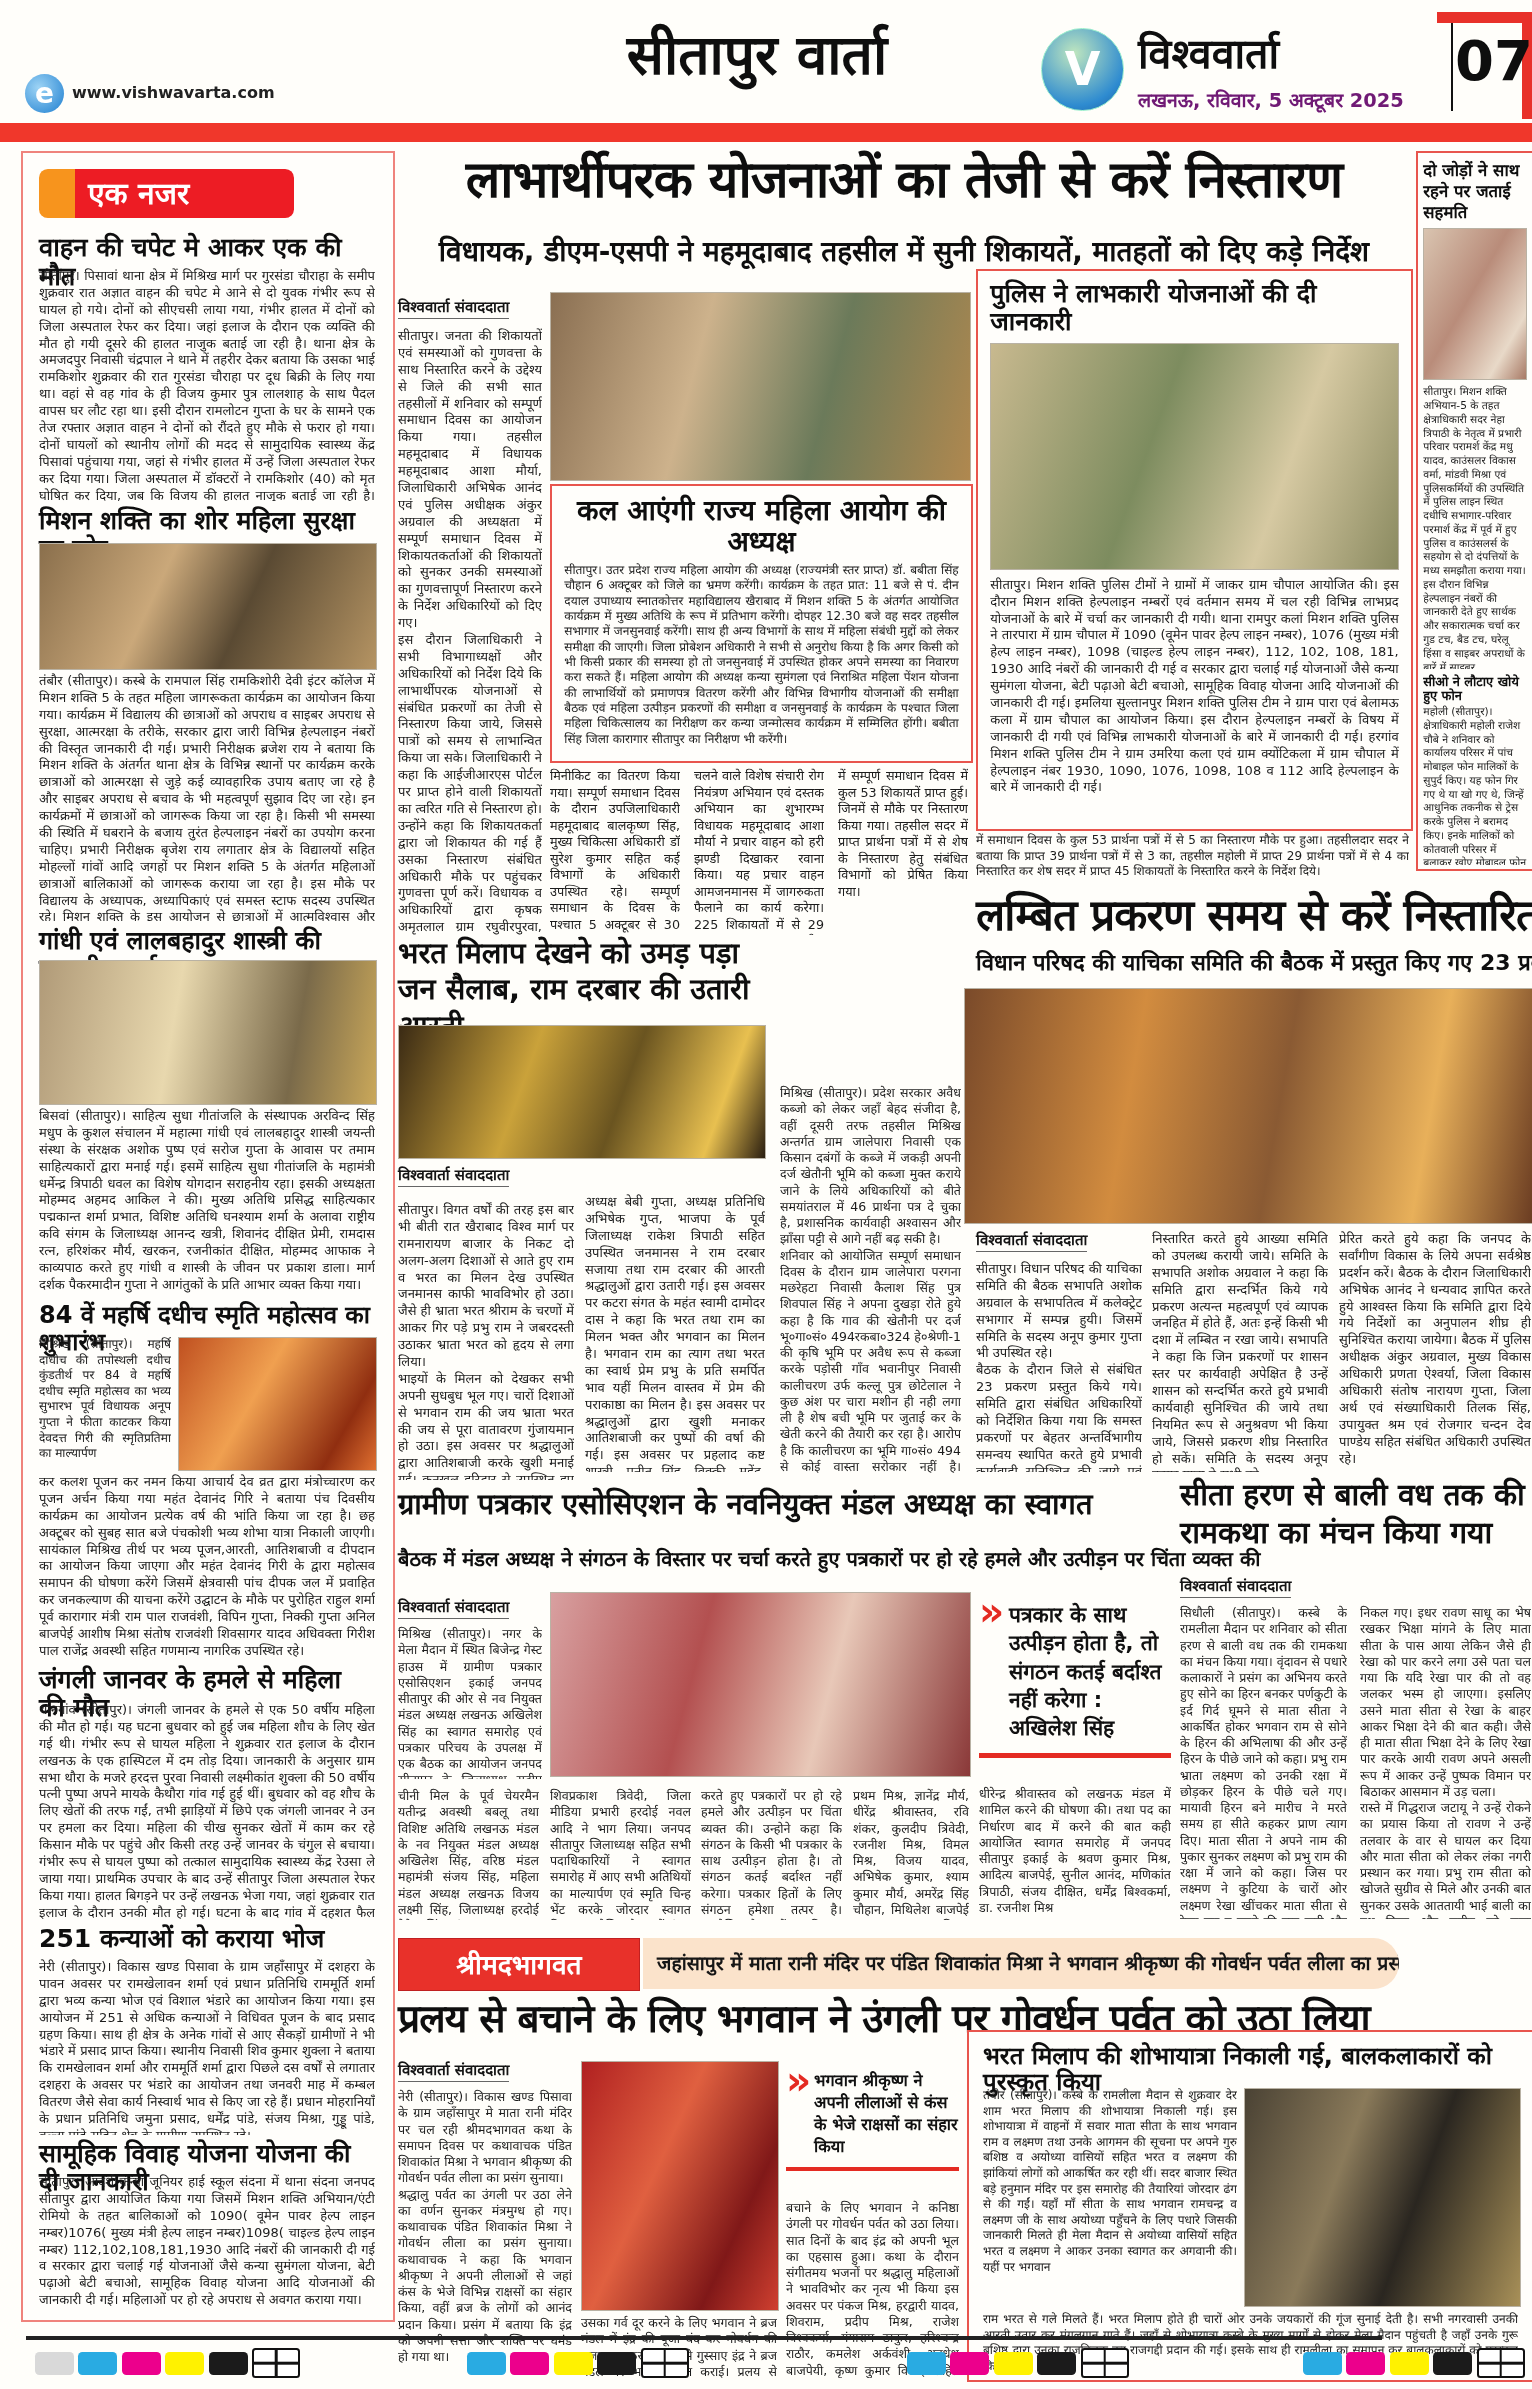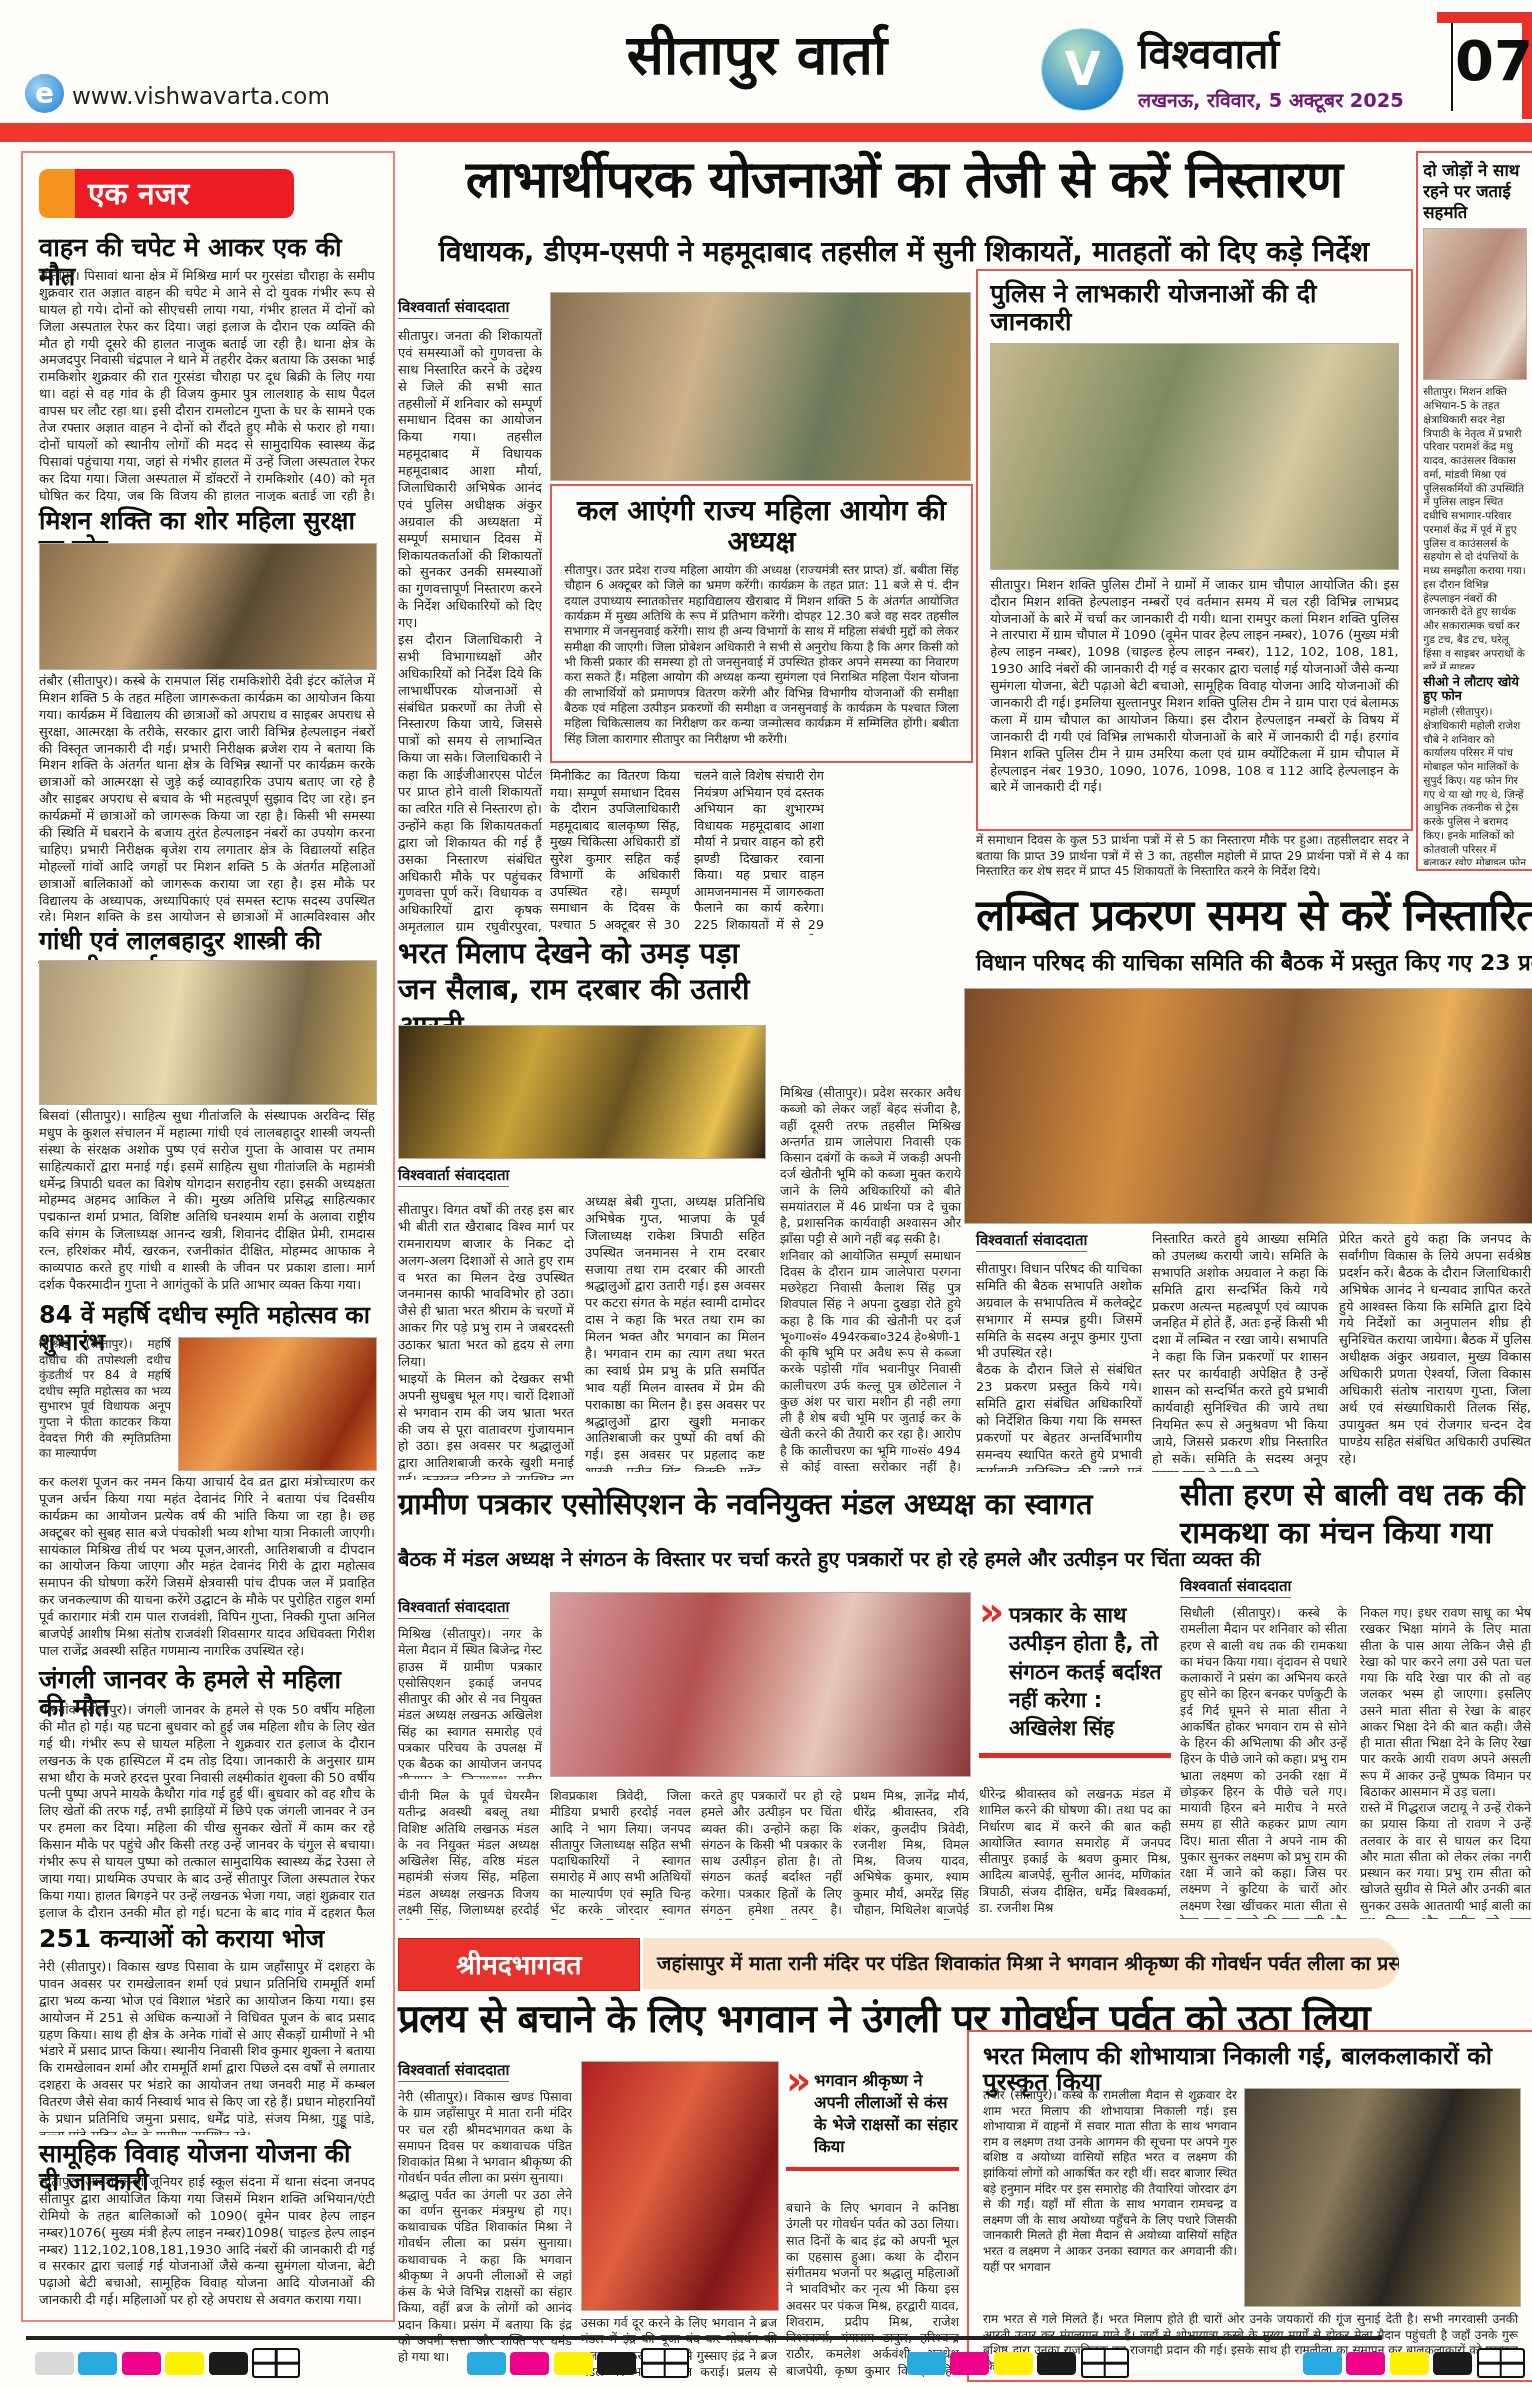--- a/index.html
+++ b/index.html
@@ -19,21 +19,21 @@
   .qmark{color:#e42b22;font-size:39px;font-weight:bold;line-height:1;}
   .qtext{font-weight:bold;font-size:21px;line-height:1.35;color:#111;}
   .qbar{height:4.4px;background:#e42b22;}
 </style>
 </head>
 <body>
 
 <div id="page">
 
   <div class="abs" style="left:25px;top:74px;width:39px;height:39px;border-radius:50%;background:radial-gradient(circle at 35% 35%,#9ed4f5,#1e7fd0);color:#fff;font-weight:bold;font-size:28px;text-align:center;line-height:39px;">e</div>
-  <div class="abs" style="left:72px;top:83px;font-size:23px;font-weight:normal;color:#222;text-align:right;">www.vishwavarta.com</div>
+  <div class="abs" style="left:72px;top:83px;font-size:16px;font-weight:bold;color:#222;text-align:right;">www.vishwavarta.com</div>
   <div class="abs ttl center" style="left:493px;top:25px;width:528px;font-size:55px;">सीतापुर वार्ता</div>
   <div class="abs" style="left:1041px;top:28px;width:81px;height:81px;border-radius:50%;background:radial-gradient(circle at 40% 30%,#bfe6bf,#2e8bd0 70%,#1a5fa0);border:1.8px solid #9ec;">
     <div style="color:#fff;font-weight:bold;font-size:46px;text-align:center;line-height:81px;">V</div>
   </div>
   <div class="abs ttl" style="left:1138px;top:32px;font-size:41px;">विश्ववार्ता</div>
   <div class="abs" style="left:1138px;top:86px;font-size:19.4px;font-weight:bold;color:#701a75;">लखनऊ,  रविवार, 5 अक्टूबर 2025</div>
   <div class="abs" style="left:1451px;top:23px;width:1.8px;height:88px;background:#111;"></div>
   <div class="abs" style="left:1437px;top:12.3px;width:95px;height:10.6px;background:#e8312a;"></div>
   <div class="abs" style="left:1522px;top:12.3px;width:10.6px;height:107px;background:#e8312a;"></div>
   <div class="abs ttl" style="left:1455px;top:30px;width:67px;font-size:56px;text-align:center;">07</div>
@@ -77,20 +77,21 @@
 
   <div class="abs photo" style="left:550px;top:292px;width:419px;height:187px;background:linear-gradient(105deg,#8a6f52,#cdb28c 35%,#6b7a5a 65%,#b0884f);"></div>
 
   <div class="abs redbox" style="left:550px;top:484px;width:419px;height:275px;">
     <div class="ttl center" style="font-size:28px;margin:8.8px 7px 5.3px;">कल आएंगी राज्य महिला आयोग की अध्यक्ष</div>
     <div class="bd clip" style="margin:0 12.3px;height:222px;font-size:12px;line-height:1.28;">सीतापुर। उतर प्रदेश राज्य महिला आयोग की अध्यक्ष (राज्यमंत्री स्तर प्राप्त) डॉ. बबीता सिंह चौहान 6 अक्टूबर को जिले का भ्रमण करेंगी। कार्यक्रम के तहत प्रात: 11 बजे से पं. दीन दयाल उपाध्याय स्नातकोत्तर महाविद्यालय खैराबाद में मिशन शक्ति 5 के अंतर्गत आयोजित कार्यक्रम में मुख्य अतिथि के रूप में प्रतिभाग करेंगी। दोपहर 12.30 बजे वह सदर तहसील सभागार में जनसुनवाई करेंगी। साथ ही अन्य विभागों के साथ में महिला संबंधी मुद्दों को लेकर समीक्षा की जाएगी। जिला प्रोबेशन अधिकारी ने सभी से अनुरोध किया है कि अगर किसी को भी किसी प्रकार की समस्या हो तो जनसुनवाई में उपस्थित होकर अपने समस्या का निवारण करा सकते हैं। महिला आयोग की अध्यक्ष कन्या सुमंगला एवं निराश्रित महिला पेंशन योजना की लाभार्थियों को प्रमाणपत्र वितरण करेंगी और विभिन्न विभागीय योजनाओं की समीक्षा बैठक एवं महिला उत्पीड़न प्रकरणों की समीक्षा व जनसुनवाई के कार्यक्रम के पश्चात जिला महिला चिकित्सालय का निरीक्षण कर कन्या जन्मोत्सव कार्यक्रम में सम्मिलित होंगी। बबीता सिंह जिला कारागार सीतापुर का निरीक्षण भी करेंगी।</div>
   </div>
 
   <div class="abs bd clip" style="left:550px;top:768px;width:130px;height:167px;font-size:12.7px;">मिनीकिट का वितरण किया गया। सम्पूर्ण समाधान दिवस के दौरान उपजिलाधिकारी महमूदाबाद बालकृष्ण सिंह, मुख्य चिकित्सा अधिकारी डॉ सुरेश कुमार सहित कई विभागों के अधिकारी उपस्थित रहे। सम्पूर्ण समाधान के दिवस के पश्चात 5 अक्टूबर से 30 अक्टूबर 2025 तक</div>
   <div class="abs bd clip" style="left:694px;top:768px;width:130px;height:167px;font-size:12.7px;">चलने वाले विशेष संचारी रोग नियंत्रण अभियान एवं दस्तक अभियान का शुभारम्भ विधायक महमूदाबाद आशा मौर्या ने प्रचार वाहन को हरी झण्डी दिखाकर रवाना किया। यह प्रचार वाहन आमजनमानस में जागरुकता फैलाने का कार्य करेगा। 225 शिकायतों में से 29 का हुआ समाधान तहसील महमूदाबाद</div>
+  <div class="abs bd clip" style="left:838px;top:768px;width:130px;height:167px;font-size:12.7px;">में सम्पूर्ण समाधान दिवस में कुल 53 शिकायतें प्राप्त हुई। जिनमें से मौके पर निस्तारण किया गया। तहसील सदर में प्राप्त प्रार्थना पत्रों में से शेष के निस्तारण हेतु संबंधित विभागों को प्रेषित किया गया।</div>
 
   <div class="abs redbox" style="left:976px;top:269px;width:433px;height:558px;">
     <div class="ttl" style="font-size:25px;margin:8.8px 12.3px 7px;">पुलिस ने लाभकारी योजनाओं की दी जानकारी</div>
     <div class="photo" style="margin:0 12.3px;height:225px;background:linear-gradient(110deg,#c8b98f,#7d8c5f 40%,#d6c9a2 70%,#8a8a60);"></div>
     <div class="bd clip" style="margin:7px 12.3px 0;height:257px;font-size:13px;">सीतापुर। मिशन शक्ति पुलिस टीमों ने ग्रामों में जाकर ग्राम चौपाल आयोजित की। इस दौरान मिशन शक्ति हेल्पलाइन नम्बरों एवं वर्तमान समय में चल रही विभिन्न लाभप्रद योजनाओं के बारे में चर्चा कर जानकारी दी गयी। थाना रामपुर कलां मिशन शक्ति पुलिस ने तारपारा में ग्राम चौपाल में 1090 (वूमेन पावर हेल्प लाइन नम्बर), 1076 (मुख्य मंत्री हेल्प लाइन नम्बर), 1098 (चाइल्ड हेल्प लाइन नम्बर), 112, 102, 108, 181, 1930 आदि नंबरों की जानकारी दी गई व सरकार द्वारा चलाई गई योजनाओं जैसे कन्या सुमंगला योजना, बेटी पढ़ाओ बेटी बचाओ, सामूहिक विवाह योजना आदि योजनाओं की जानकारी दी गई। इमलिया सुल्तानपुर मिशन शक्ति पुलिस टीम ने ग्राम पारा एवं बेलामऊ कला में ग्राम चौपाल का आयोजन किया। इस दौरान हेल्पलाइन नम्बरों के विषय में जानकारी दी गयी एवं विभिन्न लाभकारी योजनाओं के बारे में जानकारी दी गई। हरगांव मिशन शक्ति पुलिस टीम ने ग्राम उमरिया कला एवं ग्राम क्योंटिकला में ग्राम चौपाल में हेल्पलाइन नंबर 1930, 1090, 1076, 1098, 108 व 112 आदि हेल्पलाइन के बारे में जानकारी दी गई।</div>
   </div>
   <div class="abs bd clip" style="left:976px;top:833px;width:433px;height:51px;font-size:12px;">में समाधान दिवस के कुल 53 प्रार्थना पत्रों में से 5 का निस्तारण मौके पर हुआ। तहसीलदार सदर ने बताया कि प्राप्त 39 प्रार्थना पत्रों में से 3 का, तहसील महोली में प्राप्त 29 प्रार्थना पत्रों में से 4 का निस्तारित कर शेष सदर में प्राप्त 45 शिकायतों के निस्तारित करने के निर्देश दिये।</div>
 
   <div class="abs redbox" style="left:1416px;top:151px;width:114px;height:716px;">
     <div class="ttl" style="font-size:16.7px;margin:7px 5.3px 5.3px;line-height:1.25;">दो जोड़ों ने साथ रहने पर जताई सहमति</div>

